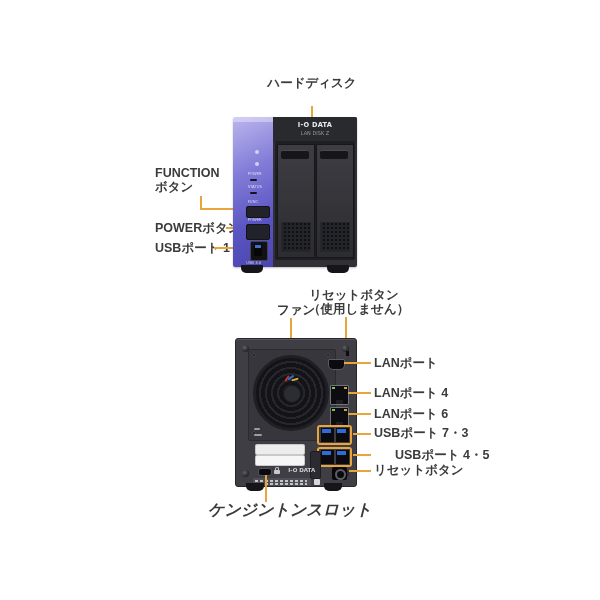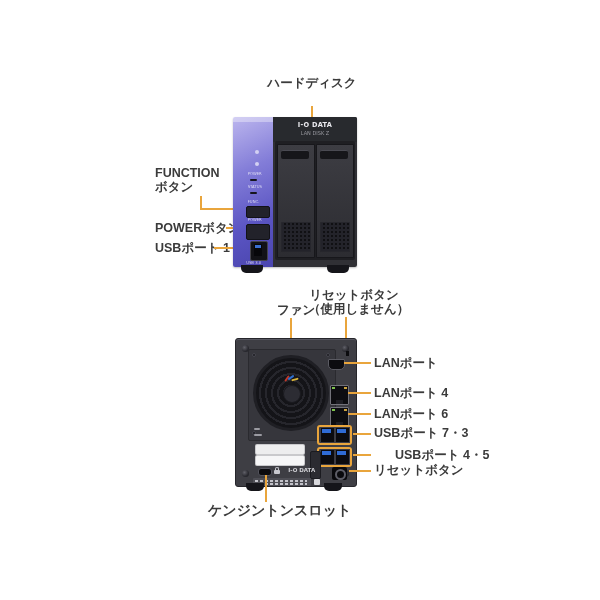--- a/index.html
+++ b/index.html
@@ -233,15 +233,15 @@
   <div class="line" style="left:353px;top:433px;width:18px;height:2px;"></div>
   <div class="lbl" style="left:374px;top:426px;">USBポート 7・3</div>
 
   <div class="line" style="left:353px;top:454px;width:18px;height:2px;"></div>
   <div class="lbl" style="left:395px;top:448px;">USBポート 4・5</div>
 
   <div class="line" style="left:349px;top:470px;width:22px;height:2px;"></div>
   <div class="lbl" style="left:374px;top:463px;">リセットボタン</div>
 
   <div class="line" style="left:265px;top:475px;width:2px;height:27px;"></div>
-  <div class="lbl ctr" style="left:208px;top:503px;width:118px;font-size:14px;">ケンジントンスロット</div>
+  <div class="lbl ctr" style="left:208px;top:503px;width:118px;font-size:16px;font-style:italic;">ケンジントンスロット</div>
 
 </div>
 
 </body></html>

